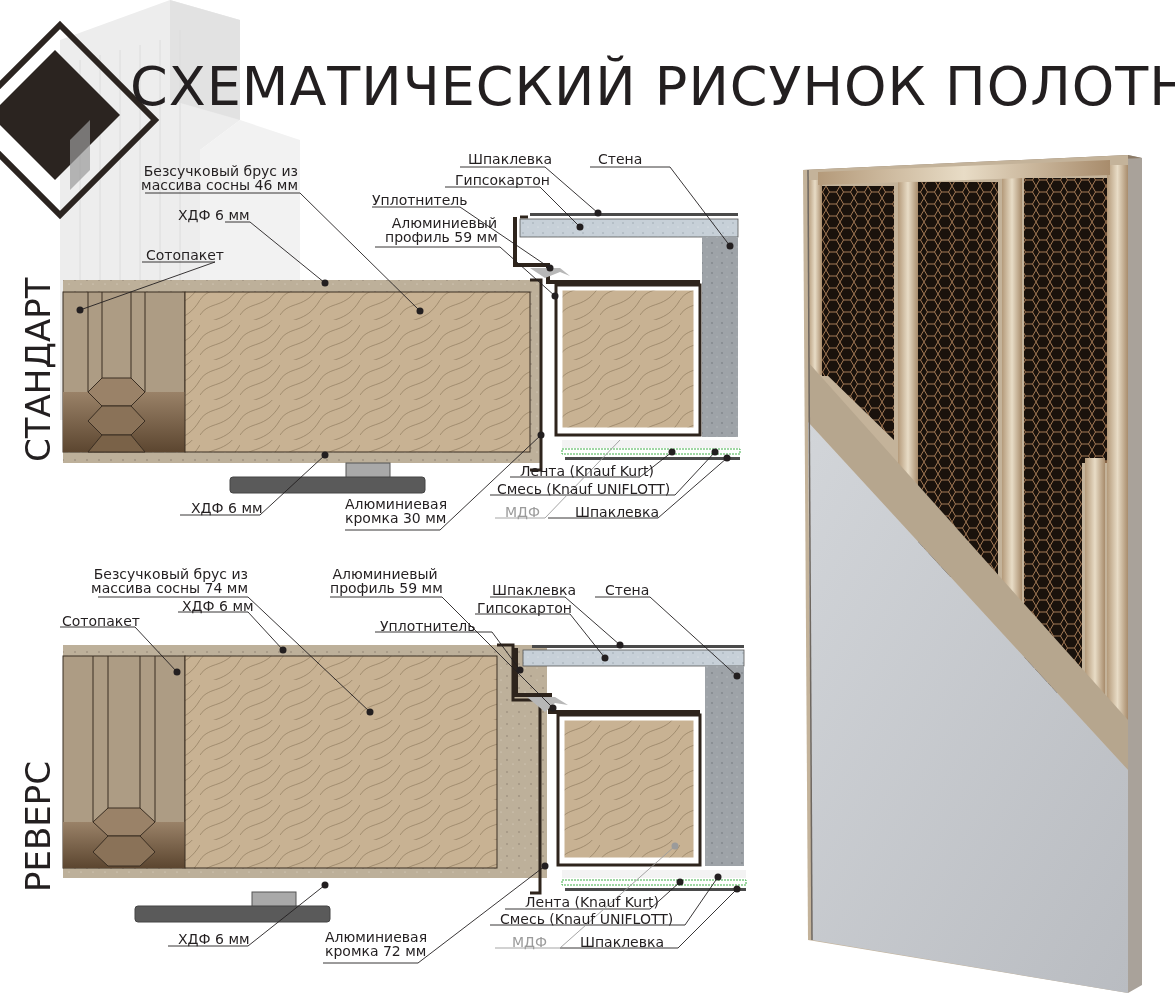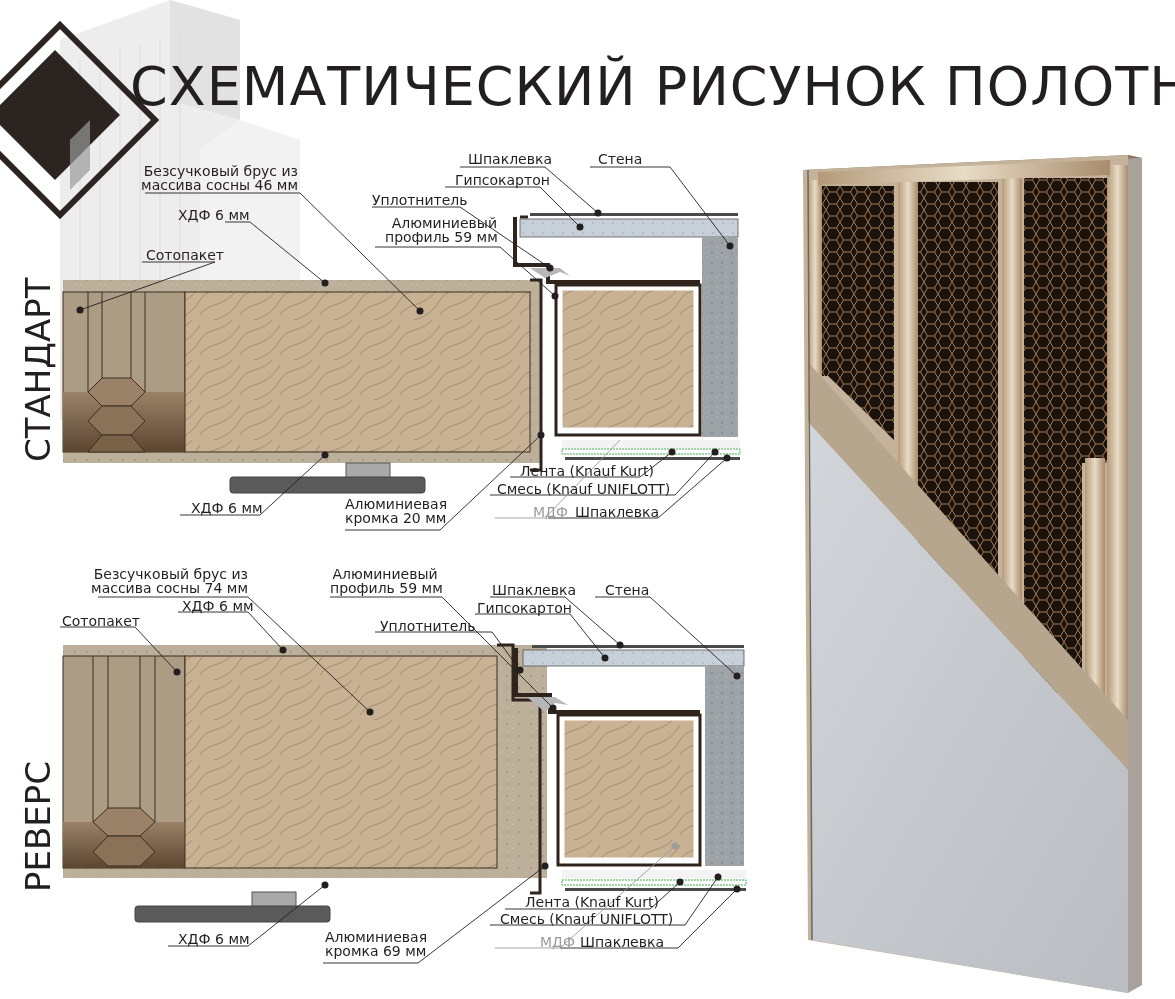--- a/index.html
+++ b/index.html
@@ -4,21 +4,21 @@
 <style>
   html, body { margin:0; padding:0; background:#ffffff; }
   body { width:1175px; height:999px; position:relative; overflow:hidden; font-family:"DejaVu Sans", sans-serif; color:#231f20; }
   .bg-building { position:absolute; left:0; top:0; width:330px; height:420px; }
   .logo { position:absolute; left:-40px; top:20px; }
   .title { position:absolute; left:130px; top:55px; font-size:54px; letter-spacing:1px; font-weight:normal; color:#231f20; white-space:nowrap; }
   .side-label { position:absolute; font-size:34px; transform:rotate(-90deg); transform-origin:left top; white-space:nowrap; color:#231f20; }
   .lbl { position:absolute; font-size:14px; color:#231f20; white-space:nowrap; line-height:14px; }
   .lbl.r { text-align:right; }
   .lbl.c { text-align:center; }
-  .lbl.grey { color:#9b9b9b;margin-left:28px; }
+  .lbl.grey { color:#9b9b9b; }
   svg.layer { position:absolute; left:0; top:0; }
 </style>
 </head>
 <body>
 
 <svg class="bg-building" viewBox="0 0 330 420" width="330" height="420">
   <polygon points="60,40 170,0 240,20 240,120 200,150 200,420 60,420" fill="#ededed"></polygon>
   <polygon points="170,0 240,20 240,120 170,100" fill="#e2e2e2"></polygon>
   <polygon points="200,150 240,120 300,140 300,420 200,420" fill="#f2f2f2"></polygon>
   <g stroke="#dcdcdc" stroke-width="1">
@@ -244,21 +244,21 @@
 
 <div class="lbl r" style="left:138px; top:164px; width:160px;">
   <div>Безсучковый брус из</div>
   <div>массива сосны 46 мм</div>
 </div>
 <div class="lbl" style="left:178px; top:208px;">ХДФ 6 мм</div>
 <div class="lbl" style="left:146px; top:248px;">Сотопакет</div>
 <div class="lbl" style="left:191px; top:501px;">ХДФ 6 мм</div>
 <div class="lbl c" style="left:345px; top:497px; width:95px;">
   <div>Алюминиевая</div>
-  <div>кромка 20 мм</div>
+  <div>кромка 30 мм</div>
 </div>
 <div class="lbl" style="left:468px; top:152px;">Шпаклевка</div>
 <div class="lbl" style="left:598px; top:152px;">Стена</div>
 <div class="lbl" style="left:455px; top:173px;">Гипсокартон</div>
 <div class="lbl" style="left:372px; top:193px;">Уплотнитель</div>
 <div class="lbl r" style="left:385px; top:216px; width:112px;">
   <div>Алюминиевый</div>
   <div>профиль 59 мм</div>
 </div>
 <div class="lbl" style="left:520px; top:464px;">Лента (Knauf Kurt)</div>
@@ -276,18 +276,18 @@
   <div>Алюминиевый</div>
   <div>профиль 59 мм</div>
 </div>
 <div class="lbl" style="left:492px; top:583px;">Шпаклевка</div>
 <div class="lbl" style="left:477px; top:601px;">Гипсокартон</div>
 <div class="lbl" style="left:380px; top:619px;">Уплотнитель</div>
 <div class="lbl" style="left:605px; top:583px;">Стена</div>
 <div class="lbl" style="left:178px; top:932px;">ХДФ 6 мм</div>
 <div class="lbl c" style="left:325px; top:930px; width:95px;">
   <div>Алюминиевая</div>
-  <div>кромка 69 мм</div>
+  <div>кромка 72 мм</div>
 </div>
 <div class="lbl" style="left:525px; top:895px;">Лента (Knauf Kurt)</div>
 <div class="lbl" style="left:500px; top:912px;">Смесь (Knauf UNIFLOTT)</div>
 <div class="lbl grey" style="left:512px; top:935px;">МДФ</div>
 <div class="lbl" style="left:580px; top:935px;">Шпаклевка</div>
 
 </body></html>

